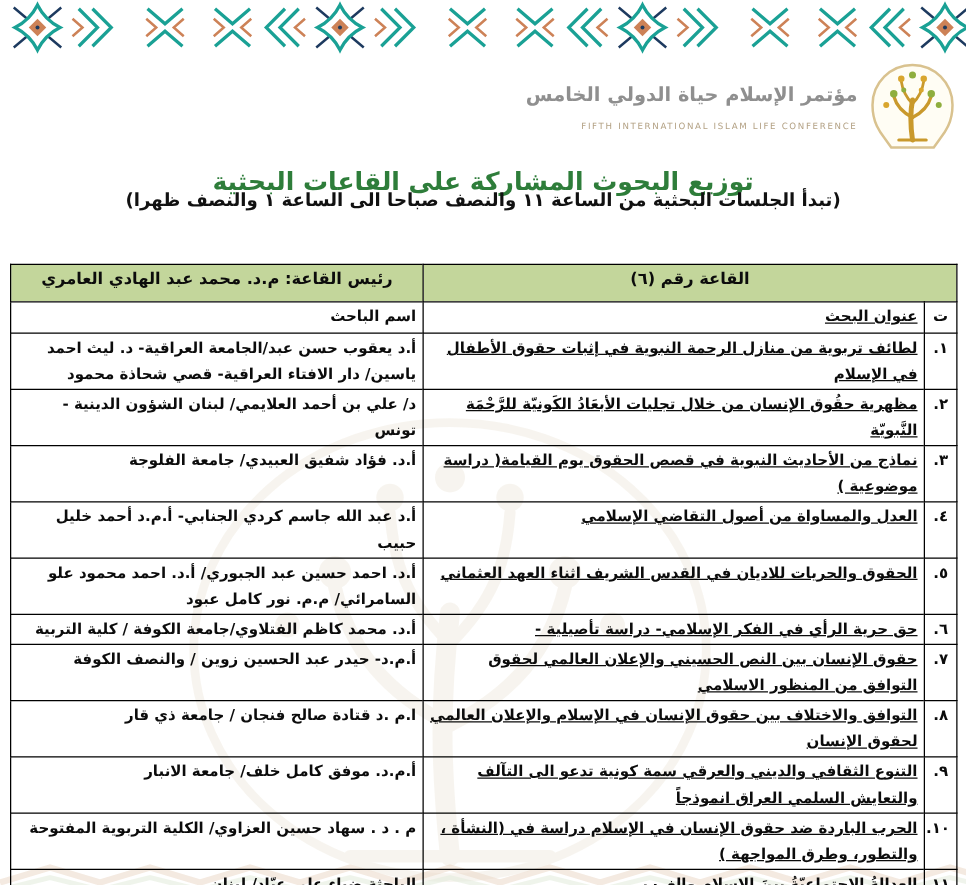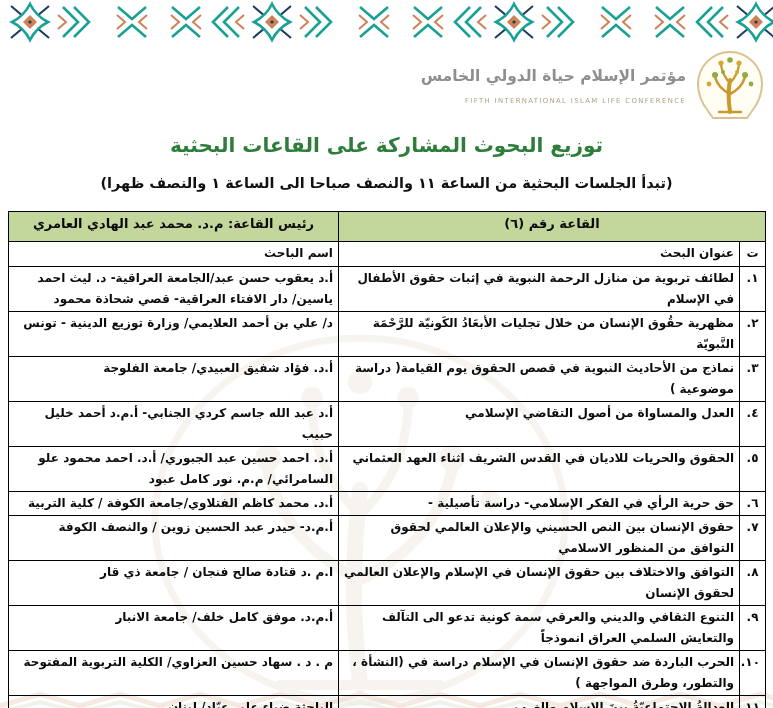--- a/index.html
+++ b/index.html
@@ -12,37 +12,37 @@
   .top-border{position:absolute;left:0;top:0;width:773px;height:46px;}
   
   .logo{position:absolute;top:50px;right:8px;display:flex;align-items:center;gap:9px;direction:ltr;}
   .logo-text{text-align:right;line-height:1.1;}
   .logo-ar{font-size:15.5px;color:#8f8f8f;font-weight:bold;direction:rtl;}
   .logo-en{font-size:6.9px;color:#b3a184;letter-spacing:1.35px;margin-top:13px;white-space:nowrap;}
   .logo-emblem{width:70px;height:74px;flex:0 0 auto;}
   
   .page-title{position:absolute;top:133px;left:0;width:100%;text-align:center;
     font-size:20px;font-weight:bold;color:#2e7d3a;direction:rtl;}
-  .page-subtitle{position:absolute;top:175px;left:0;width:100%;text-align:center;
+  .page-subtitle{position:absolute;top:153px;left:0;width:100%;text-align:center;
     font-size:14.5px;font-weight:bold;color:#111;direction:rtl;}
   
   .watermark{position:absolute;left:130px;top:330px;opacity:0.08;z-index:0;}
   .bottom-band{position:absolute;left:0;bottom:-2px;width:773px;height:20px;opacity:0.55;z-index:0;}
   
   table.sched{
     position:absolute;left:8px;top:211px;width:757px;z-index:1;
     border-collapse:collapse;direction:rtl;table-layout:fixed;
     font-weight:bold;font-size:12px;line-height:21px;color:#0c0c0c;
   }
   table.sched td{border:1px solid #000;vertical-align:top;padding:1px 5px;overflow:hidden;}
   td.green{background:#c3d69b;text-align:center;vertical-align:middle;
     font-size:13px;height:27px;padding:1px 4px;}
   td.subhead{vertical-align:middle;height:22px;}
   td.cell-num{text-align:center;padding:1px 1px;}
-  td.cell-title{text-align:right;}
+  td.cell-title{text-align:right;text-decoration:underline;}
   td.cell-res{text-align:right;}
 </style>
 </head>
 <body>
 
 <svg class="top-border" viewBox="0 0 773 46">
   <defs>
     <g id="xm">
       <polyline points="-14,-15 0,-3 14,-15" fill="none" stroke="#1aa195" stroke-width="2.6"></polyline>
       <polyline points="-14,15 0,3 14,15" fill="none" stroke="#1aa195" stroke-width="2.6"></polyline>
@@ -147,21 +147,21 @@
       <td class="subhead cell-res">اسم الباحث</td>
     </tr>
     <tr>
       <td class="cell-num">١.</td>
       <td class="cell-title">لطائف تربوية من منازل الرحمة النبوية في إثبات حقوق الأطفال في الإسلام</td>
       <td class="cell-res">أ.د يعقوب حسن عبد/الجامعة العراقية- د. ليث احمد ياسين/ دار الافتاء العراقية- قصي شحاذة محمود</td>
     </tr>
     <tr>
       <td class="cell-num">٢.</td>
       <td class="cell-title">مظهرية حقُوق الإنسان من خلال تجليات الأبعَادُ الكَونيّة للرَّحْمَة النَّبويّة</td>
-      <td class="cell-res">د/ علي بن أحمد العلايمي/ وزارة توزيع الدينية - تونس</td>
+      <td class="cell-res">د/ علي بن أحمد العلايمي/ لبنان الشؤون الدينية - تونس</td>
     </tr>
     <tr>
       <td class="cell-num">٣.</td>
       <td class="cell-title">نماذج من الأحاديث النبوية في قصص الحقوق يوم القيامة( دراسة موضوعية )</td>
       <td class="cell-res">أ.د. فؤاد شفيق العبيدي/ جامعة الفلوجة</td>
     </tr>
     <tr>
       <td class="cell-num">٤.</td>
       <td class="cell-title">العدل والمساواة من أصول التقاضي الإسلامي</td>
       <td class="cell-res">أ.د عبد الله جاسم كردي الجنابي- أ.م.د أحمد خليل حبيب</td>

